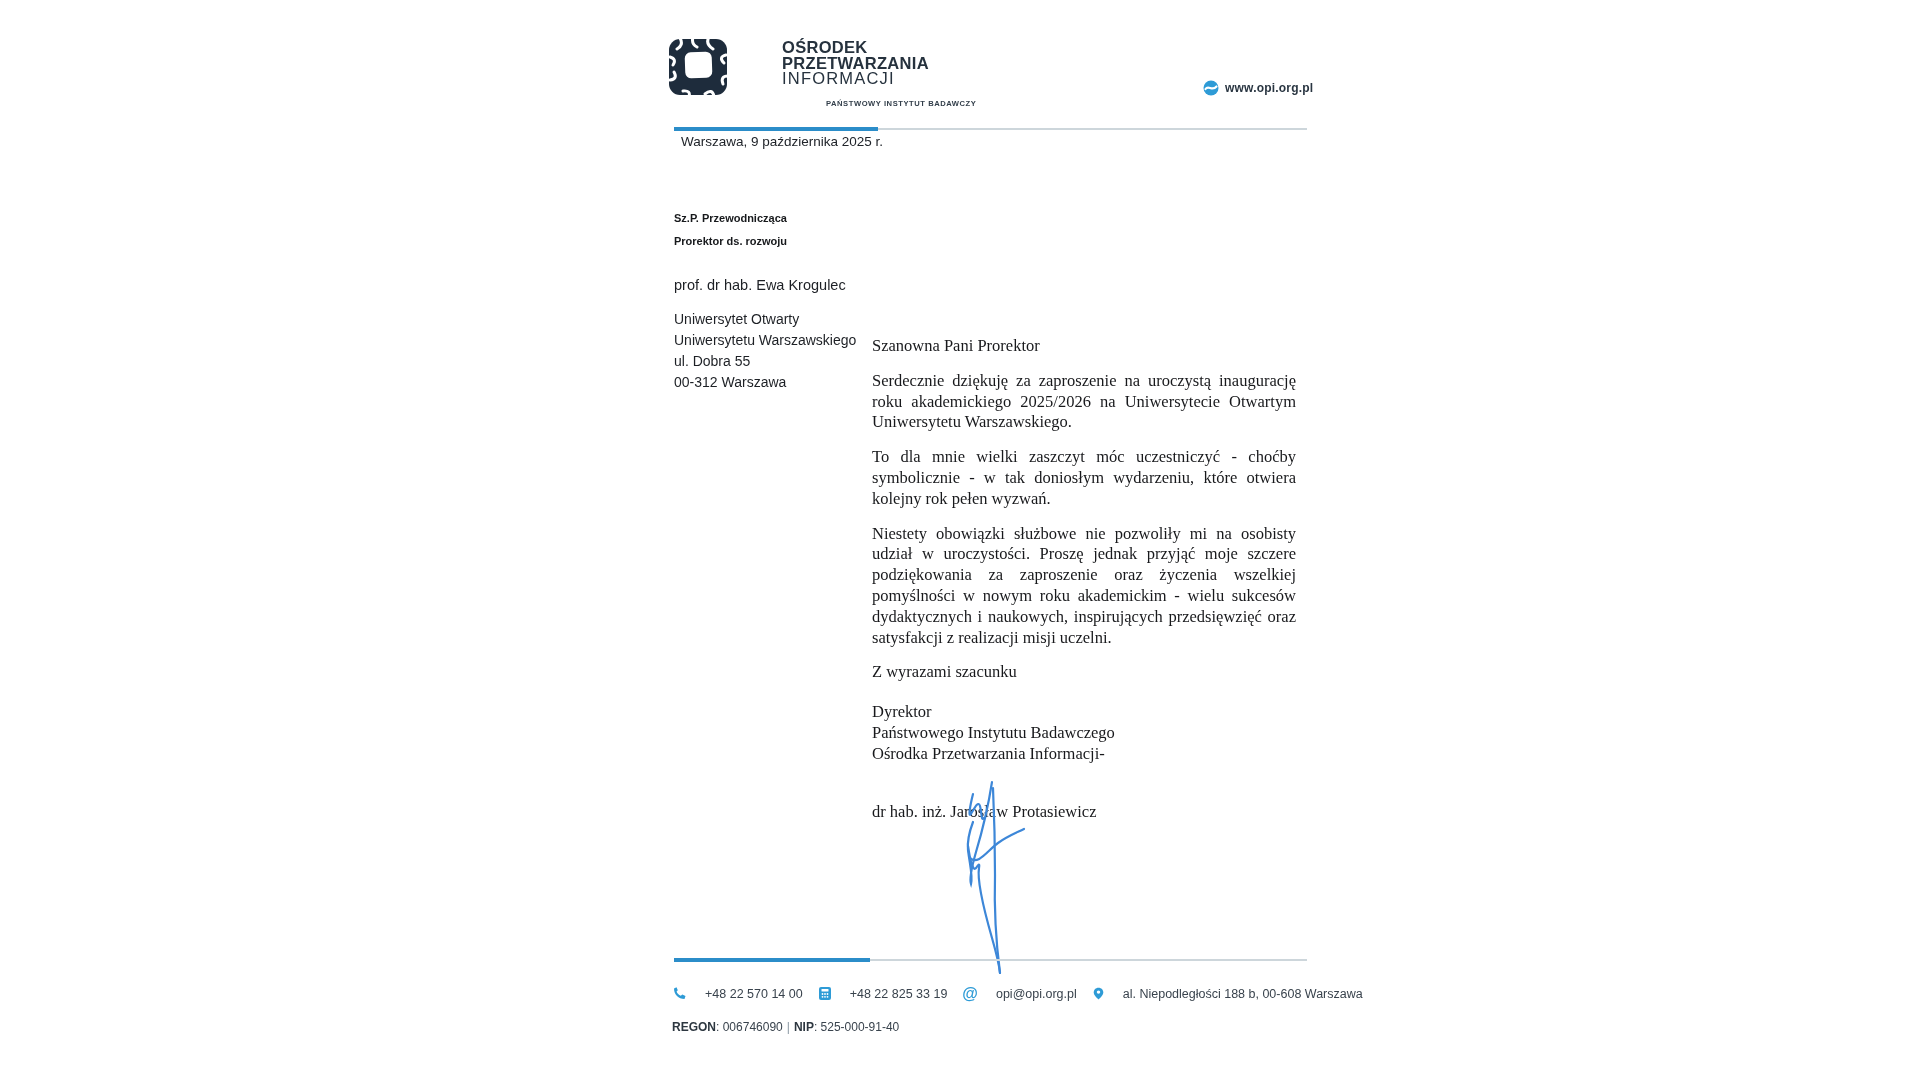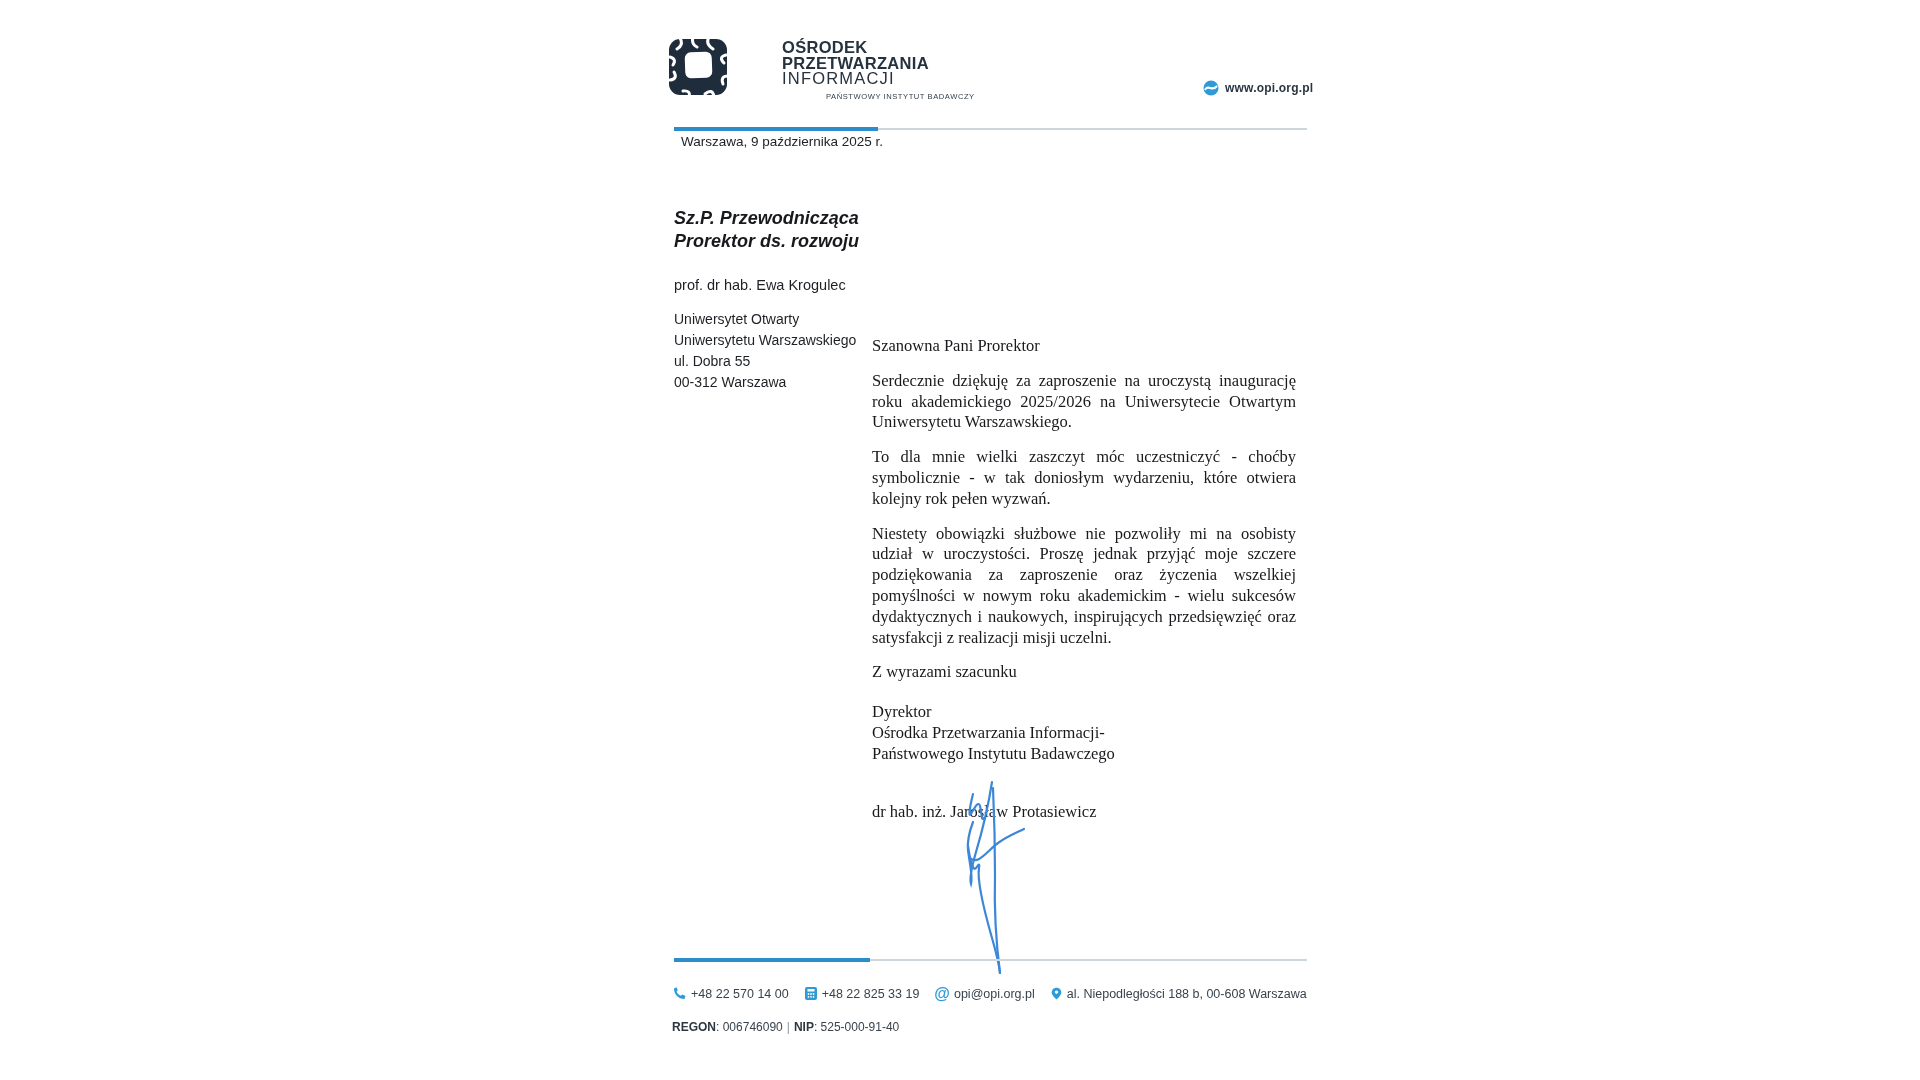--- a/index.html
+++ b/index.html
@@ -7,53 +7,53 @@
   body { font-family: "Liberation Sans", sans-serif; color: #1c1c1c; position: relative; }
 
   .abs { position: absolute; }
 
   
   .logo-wrap { left: 668px; top: 36px; display: flex; align-items: flex-start; gap: 38px; }
   .logo-mark { width: 62px; height: 62px; }
   .logo-text { margin-left: 14px; margin-top: 4px; color: #26323e; }
   .logo-line { font-size: 16.5px; font-weight: 700; line-height: 15.5px; letter-spacing: 0.3px; }
   .logo-line.light { font-weight: 400; letter-spacing: 1.2px; }
-  .logo-sub { font-size: 7.6px; font-weight: 400; letter-spacing: 0.55px; margin-top: 5px; color: #323e4a; padding-left: 44px; }
+  .logo-sub { font-size: 7.6px; font-weight: 700; letter-spacing: 0.55px; margin-top: 12px; color: #323e4a; padding-left: 44px; }
 
   .website { left: 1203px; top: 80px; display: flex; align-items: center; gap: 6px; }
   .website-label { font-size: 12px; font-weight: 700; color: #2a3642; letter-spacing: 0.2px; }
 
   .rule-blue { height: 4px; background: #2b8dc9; }
   .rule-gray { height: 2px; background: #cdd6db; }
   .rule-top-blue { left: 674px; top: 127px; width: 204px; }
   .rule-top-gray { left: 878px; top: 128px; width: 429px; }
   .rule-bot-blue { left: 674px; top: 958px; width: 196px; }
   .rule-bot-gray { left: 870px; top: 959px; width: 437px; }
 
   .date-line { left: 681px; top: 134px; font-size: 13.5px; color: #20242a; }
 
   
-  .recipient { left: 674px; top: 207px; font-size: 18px; font-weight: 700; line-height: 23px; color: #17191c; font-style: italic; }
+  .recipient { left: 674px; top: 207px; font-size: 11px; font-weight: 700; line-height: 23px; color: #17191c; }
   .recipient-name { left: 674px; top: 277px; font-size: 14.5px; color: #1d2025; }
   .recipient-addr { left: 674px; top: 309px; font-size: 14px; line-height: 21px; color: #1d2025; }
 
   
   .letter-body { left: 872px; top: 336px; width: 424px; font-family: "Liberation Serif", serif; font-size: 16.5px; line-height: 20.8px; color: #18191c; }
   .letter-body p { margin: 0 0 14px 0; text-align: justify; }
   .letter-body p.no-just { text-align: left; }
   .sig-block { margin-top: 18px; }
   .sig-block div { line-height: 21px; }
   .signer { margin-top: 38px; }
 
   
   .signature-svg { left: 940px; top: 780px; }
 
   
   .contact-row { left: 672px; top: 986px; display: flex; align-items: center; gap: 15px; font-size: 12.5px; color: #39434d; }
-  .contact-item { display: flex; align-items: center; gap: 4px; text-align: right; }
+  .contact-item { display: flex; align-items: center; gap: 18px; text-align: right; }
   .at-glyph { color: #2e9bd6; font-size: 16px; font-weight: 700; line-height: 14px; }
   .legal { left: 672px; top: 1019px; font-size: 12px; line-height: 16px; color: #39434d; }
   .legal b { color: #2d3740; }
   .legal .sep { color: #8a98a3; padding: 0 4px; }
 </style>
 </head>
 <body>
 
 <div class="abs logo-wrap">
   <svg class="logo-mark" viewBox="0 0 62 62" xmlns="http://www.w3.org/2000/svg">
@@ -107,22 +107,22 @@
 </div>
 
 <div class="abs letter-body">
   <p class="no-just">Szanowna Pani Prorektor</p>
   <p>Serdecznie dziękuję za zaproszenie na uroczystą inaugurację roku akademickiego 2025/2026 na Uniwersytecie Otwartym Uniwersytetu Warszawskiego.</p>
   <p>To dla mnie wielki zaszczyt móc uczestniczyć - choćby symbolicznie - w tak doniosłym wydarzeniu, które otwiera kolejny rok pełen wyzwań.</p>
   <p>Niestety obowiązki służbowe nie pozwoliły mi na osobisty udział w uroczystości. Proszę jednak przyjąć moje szczere podziękowania za zaproszenie oraz życzenia wszelkiej pomyślności w nowym roku akademickim - wielu sukcesów dydaktycznych i naukowych, inspirujących przedsięwzięć oraz satysfakcji z realizacji misji uczelni.</p>
   <p class="no-just" style="margin-bottom:11px;">Z wyrazami szacunku</p>
   <div class="sig-block">
     <div>Dyrektor</div>
+    <div>Państwowego Instytutu Badawczego</div>
     <div>Ośrodka Przetwarzania Informacji-</div>
-    <div>Państwowego Instytutu Badawczego</div>
   </div>
   <div class="signer">dr hab. inż. Jarosław Protasiewicz</div>
 </div>
 
 <svg class="abs signature-svg" width="180" height="200" viewBox="0 0 180 200" xmlns="http://www.w3.org/2000/svg">
   <g stroke="#3d87d8" stroke-width="2.2" fill="none" stroke-linecap="round">
     <path d="M52,2 C48,28 42,52 36,72 C32,86 29,98 31,104 C33,96 30,86 28,70 C27,60 30,50 33,42"></path>
     <path d="M33,14 C30,26 28,38 31,34 C34,29 38,20 40,26 C42,33 41,42 44,38"></path>
     <path d="M30,78 C38,86 48,70 58,63 C68,56 76,53 84,49"></path>
     <path d="M28,66 C30,80 33,92 36,88 C38,85 40,82 39,88 C37,100 44,130 52,158 C56,172 59,184 60,193"></path>

